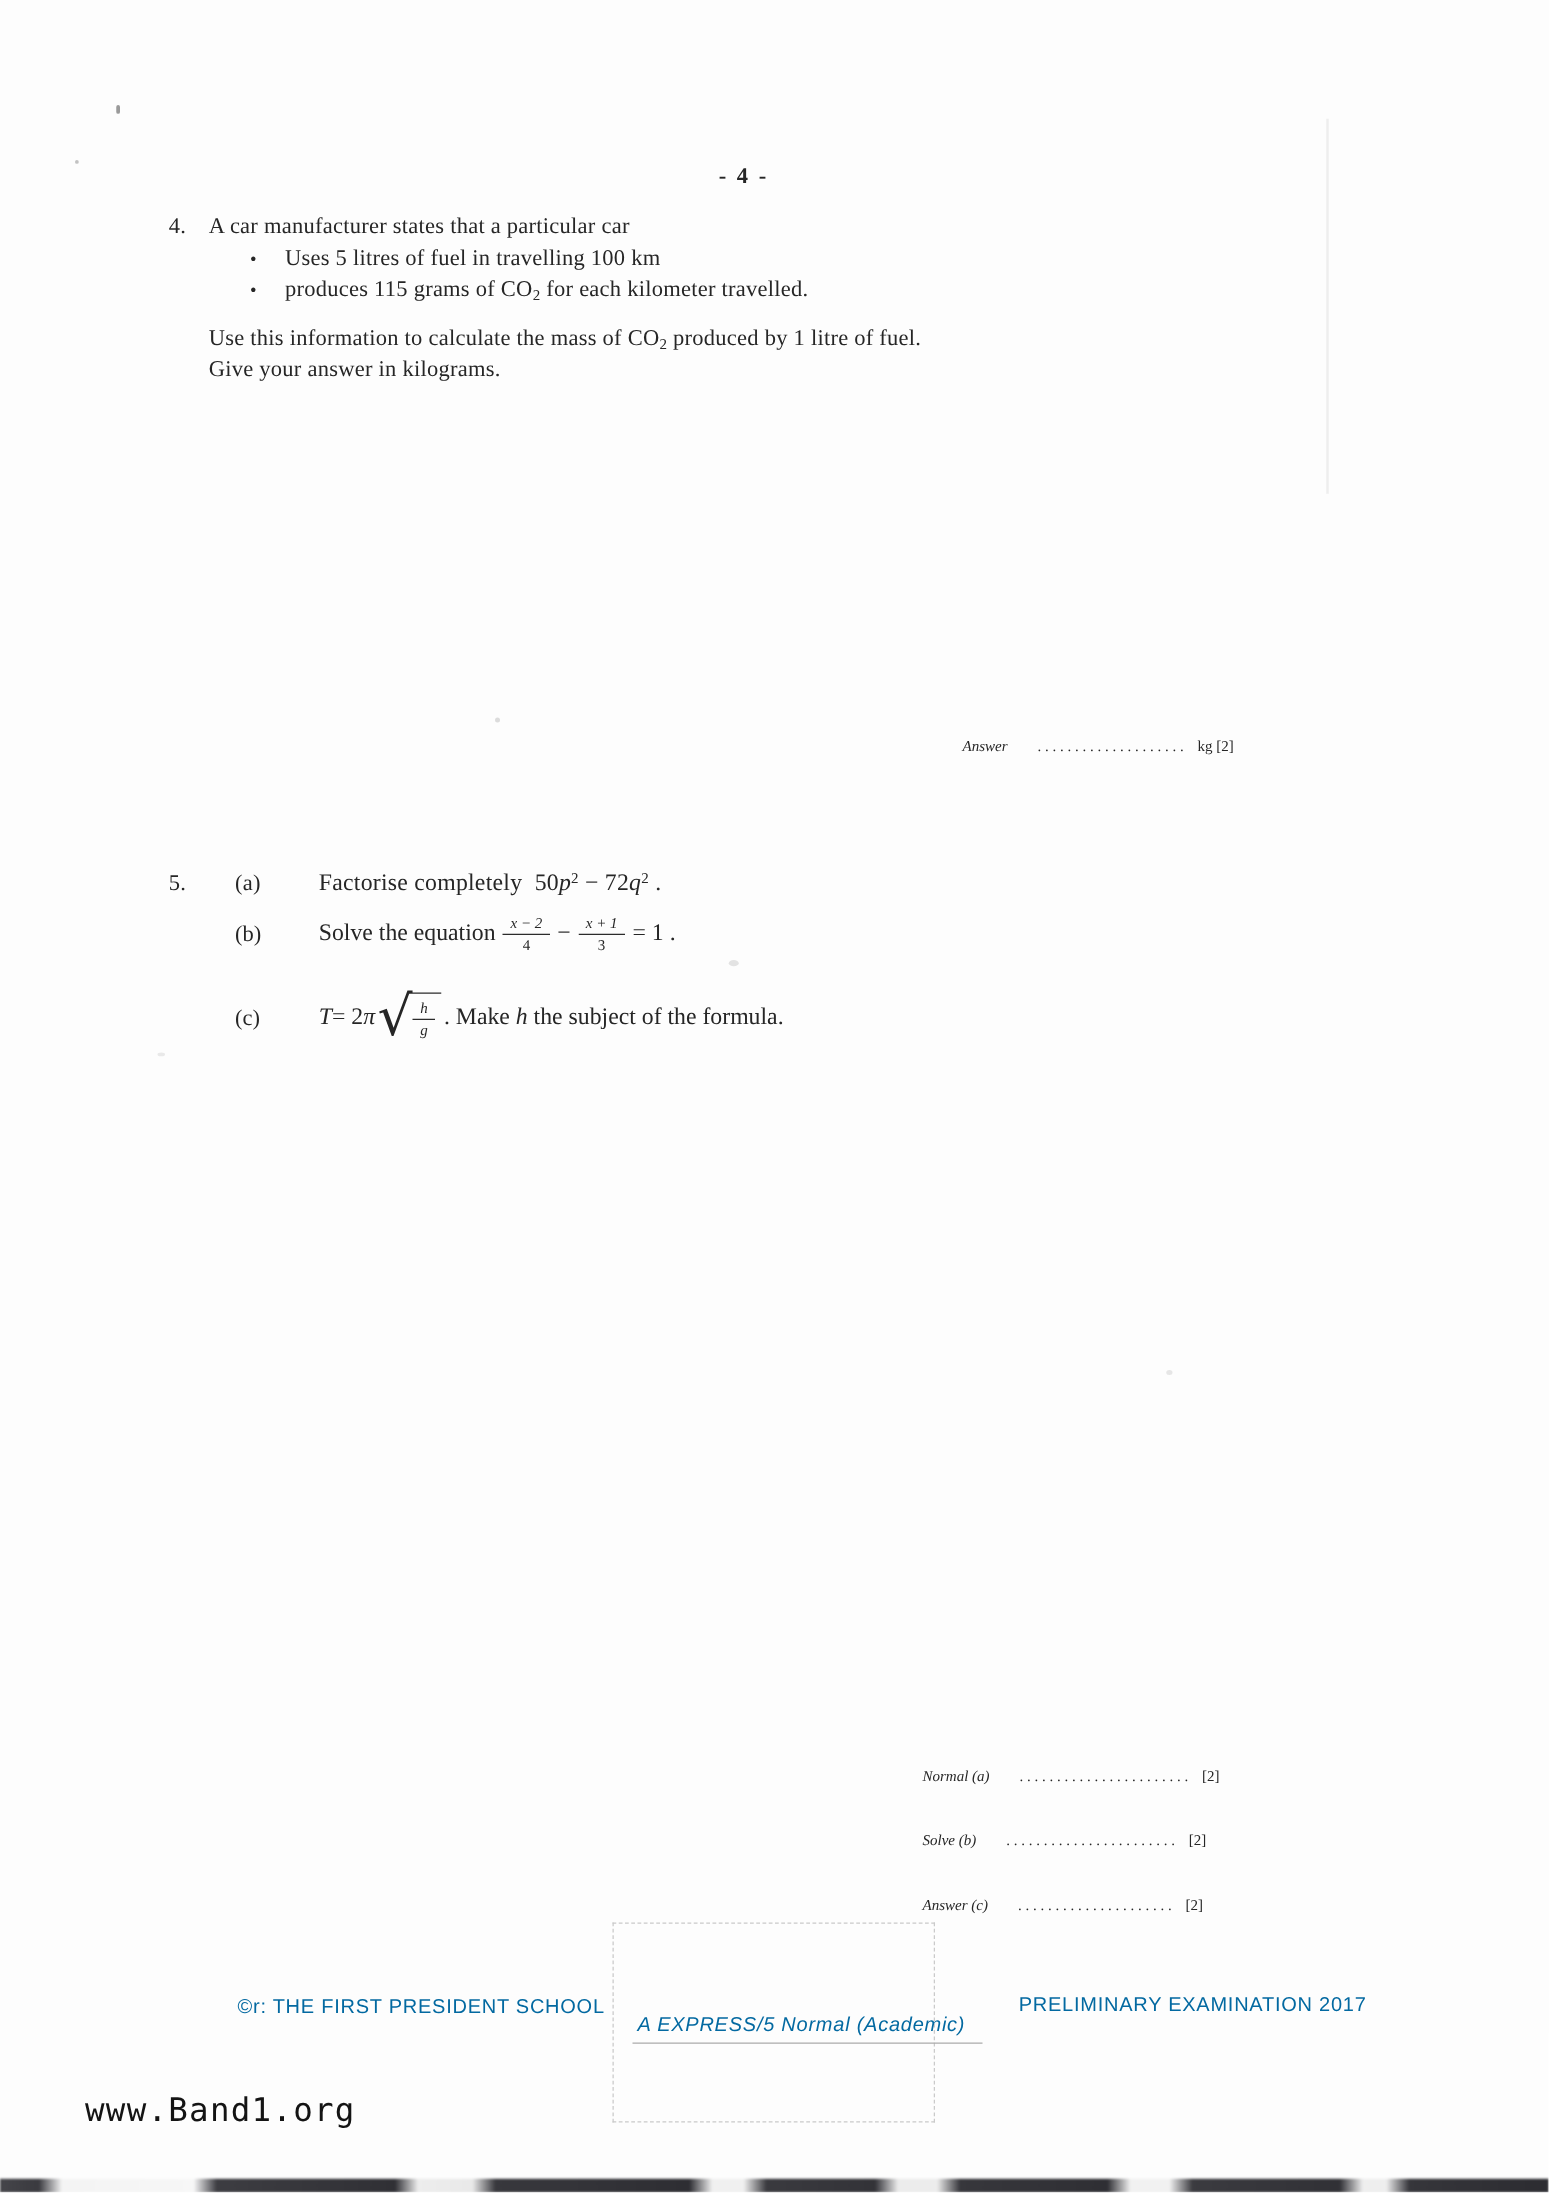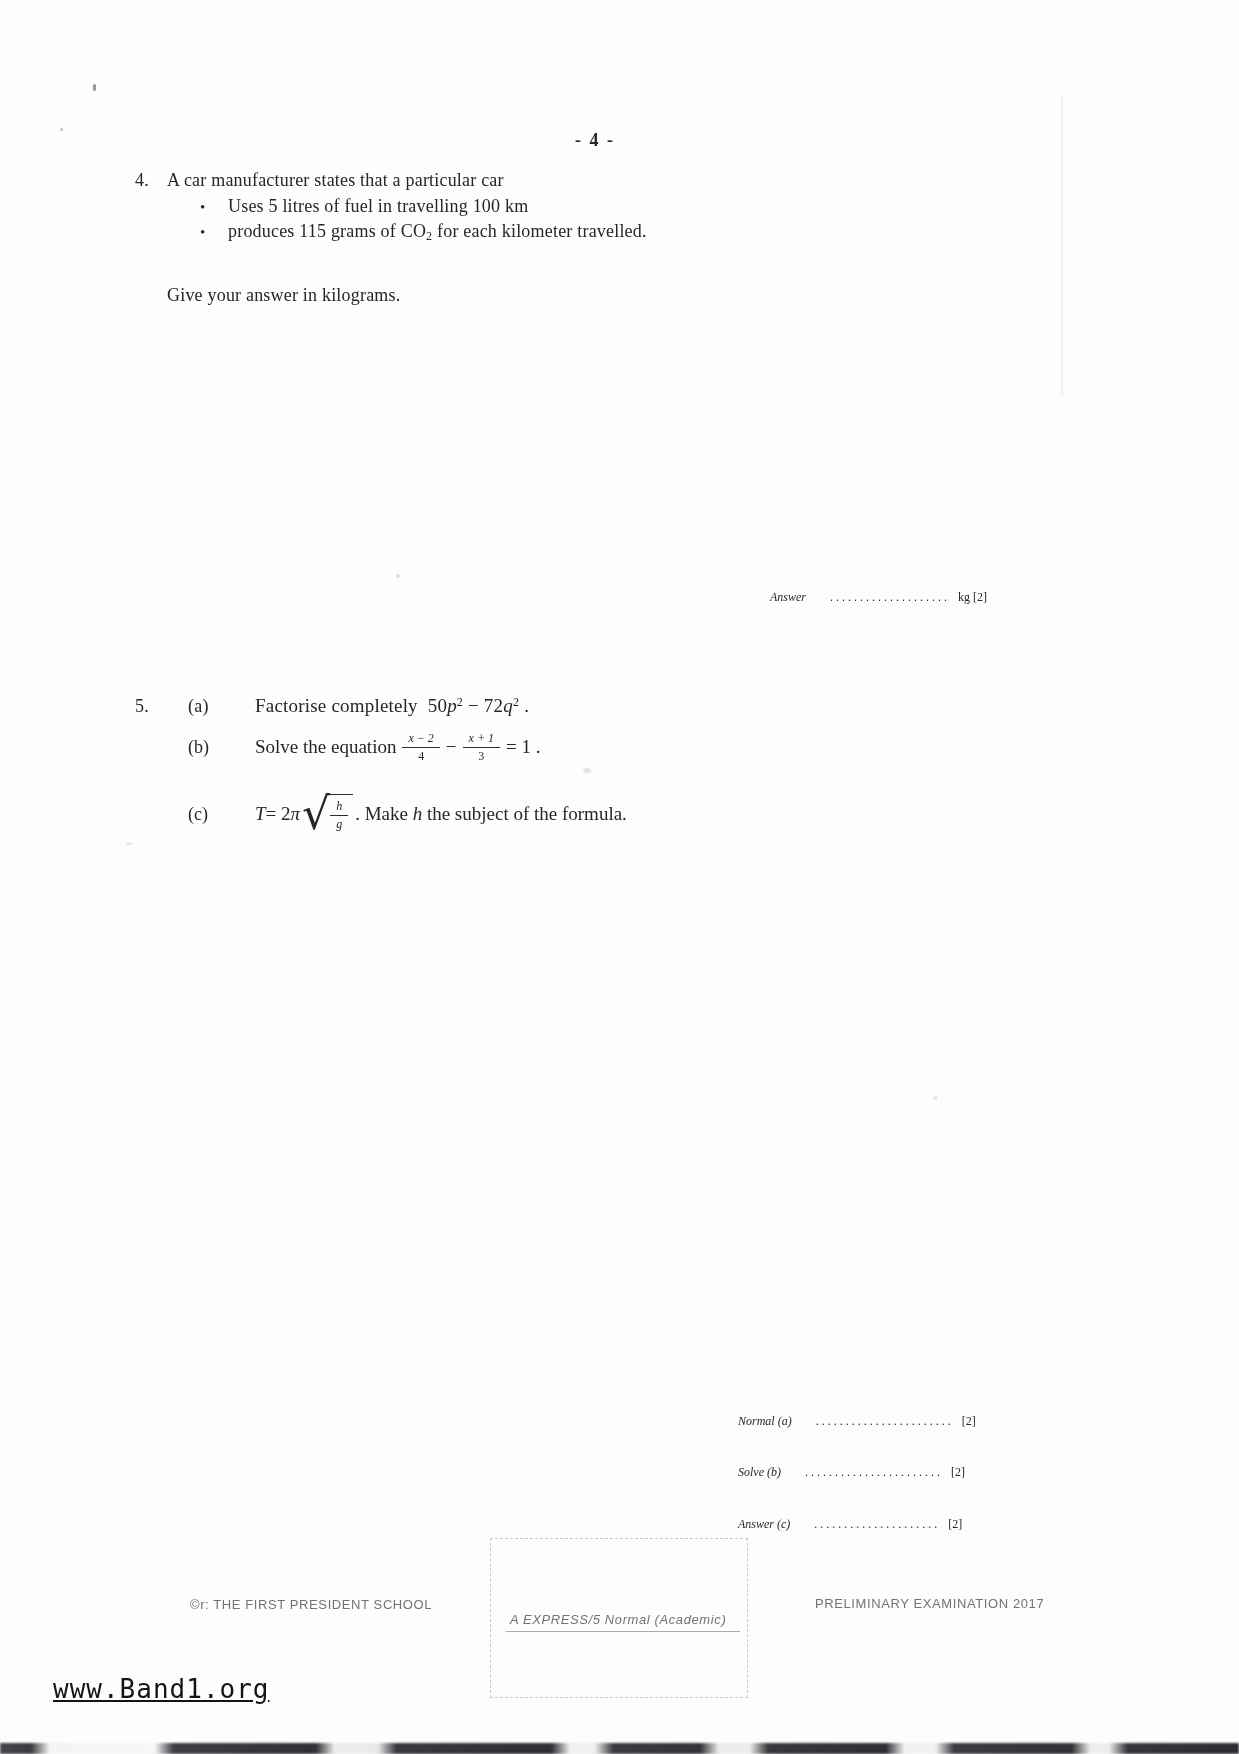--- a/index.html
+++ b/index.html
@@ -31,21 +31,21 @@
   .sqrt { display:inline-flex; align-items:stretch; margin:0 2px; }
   .rad-glyph { align-self:flex-end; font-size:44px; line-height:40px; margin-right:-4px; font-family:"DejaVu Sans", sans-serif; }
   .radicand { border-top:1.6px solid #2b2b2b; display:inline-flex; align-items:center; padding:2px 5px 0 4px; }
   .radicand .frac { margin:0; }
 
   .ansline { font-size:12px; white-space:nowrap; }
   .ansline .lbl { font-style:italic; }
   .dots { letter-spacing:3px; margin-left:24px; }
   .marks { margin-left:8px; }
 
-  .footer-text { font-family:"Liberation Sans", sans-serif; font-size:13px; color:#737373; letter-spacing:0.6px; filter:blur(0.3px); }
+  .footer-text { font-family:"Liberation Sans", sans-serif; font-size:16px; color:#0369a1; letter-spacing:0.6px; filter:blur(0.3px); }
   #footer-box { border:1px dashed #b9b9b9; opacity:.75; }
   #footer-center { border-bottom:1px solid #ababab; padding:0 14px 4px 4px; }
 
   #band-url { font-family:"DejaVu Sans Mono", monospace; font-size:26px; color:#141414; letter-spacing:1px; }
 
   #bottom-bar {
     position:absolute; left:0; top:1743px; width:1239px; height:11px; filter:blur(1px);
     background:linear-gradient(90deg,
       #45454a 0%, #3a3a3f 2.5%, #f4f4f4 4%, #f7f7f7 12.5%,
       #3d3d42 14%, #303035 25.5%, #ededed 27%, #e9e9e9 30.5%,
@@ -75,20 +75,23 @@
     <div class="abs row body-text" style="left:200px; top:196px;">
       <span class="bullet">•</span>
       <span>Uses 5 litres of fuel in travelling 100 km</span>
     </div>
 
     <div class="abs row body-text" style="left:200px; top:221px;">
       <span class="bullet">•</span>
       <span><span>produces 115 grams of CO</span><sub class="small">2</sub><span> for each kilometer travelled.</span></span>
     </div>
 
+    <div class="abs body-text" style="left:167px; top:260px;">
+      <span>Use this information to calculate the mass of CO</span><sub class="small">2</sub><span> produced by 1 litre of fuel.</span>
+    </div>
     <div class="abs body-text" style="left:167px; top:285px;">Give your answer in kilograms.</div>
 
     <div class="abs ansline" style="left:770px; top:590px;">
       <span class="lbl">Answer</span><span class="dots">....................</span><span class="marks">kg [2]</span>
     </div>
 
     <div class="abs row body-text" style="left:135px; top:695px;">
       <span class="qnum" style="width:53px;">5.</span>
       <span class="part-label">(a)</span>
       <span class="math">
@@ -151,17 +154,17 @@
 
     <div class="artifact" style="left:93px; top:84px; width:3px; height:7px; background:#9a9a9a; border-radius:2px;"></div>
     <div class="artifact" style="left:60px; top:128px; width:3px; height:3px; background:#c2c2c2;"></div>
     <div class="artifact" style="left:396px; top:574px; width:4px; height:4px; background:#dcdcdc;"></div>
     <div class="artifact" style="left:583px; top:768px; width:8px; height:5px; background:#e3e3e3;"></div>
     <div class="artifact" style="left:933px; top:1096px; width:5px; height:4px; background:#e6e6e6;"></div>
     <div class="artifact" style="left:126px; top:842px; width:6px; height:3px; background:#e9e9e9;"></div>
     <div class="abs" style="left:1061px; top:95px; width:2px; height:300px; background:#eeeeee;"></div>
   </div>
 
-  <div id="band-url" class="abs" style="left:53px; top:1674px;text-decoration:underline;">www.Band1.org</div>
+  <div id="band-url" class="abs" style="left:68px; top:1674px;">www.Band1.org</div>
 
   <div id="bottom-bar"></div>
 
 </div>
 
 </body></html>

